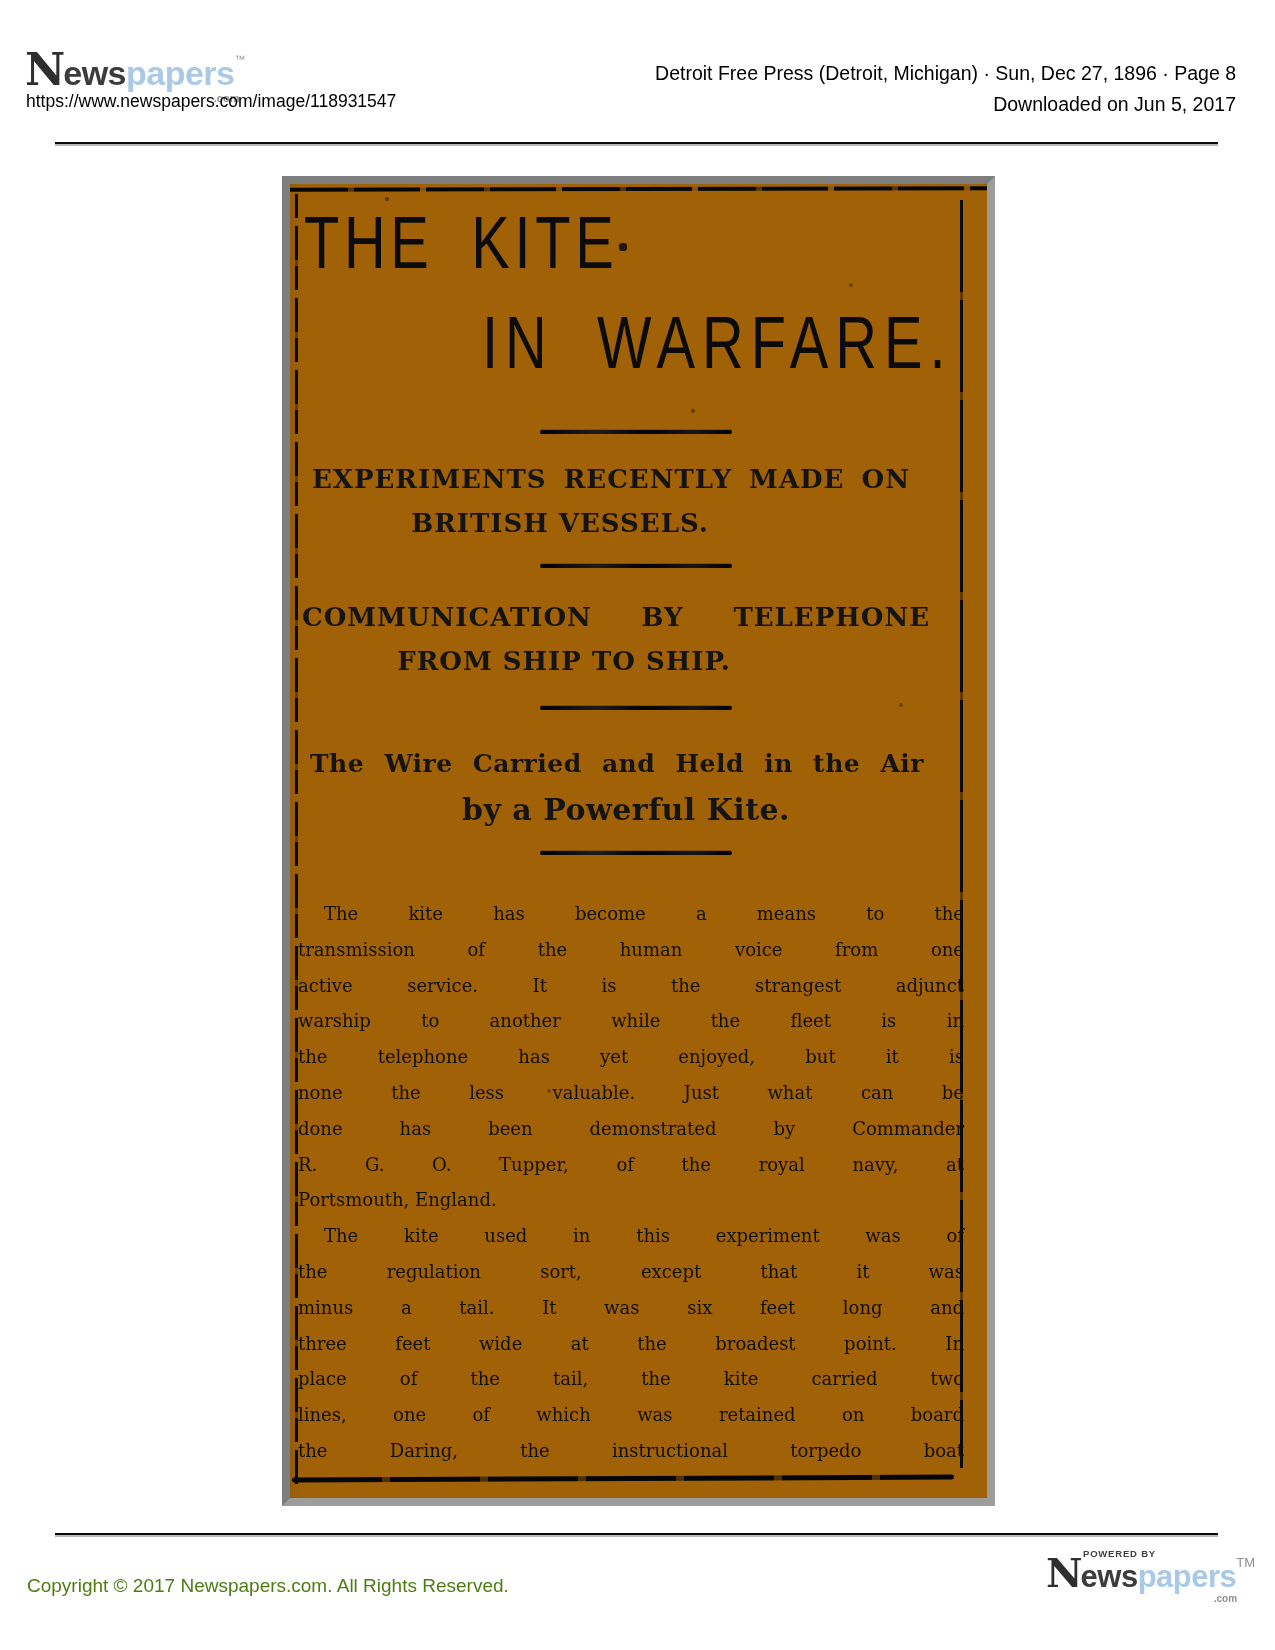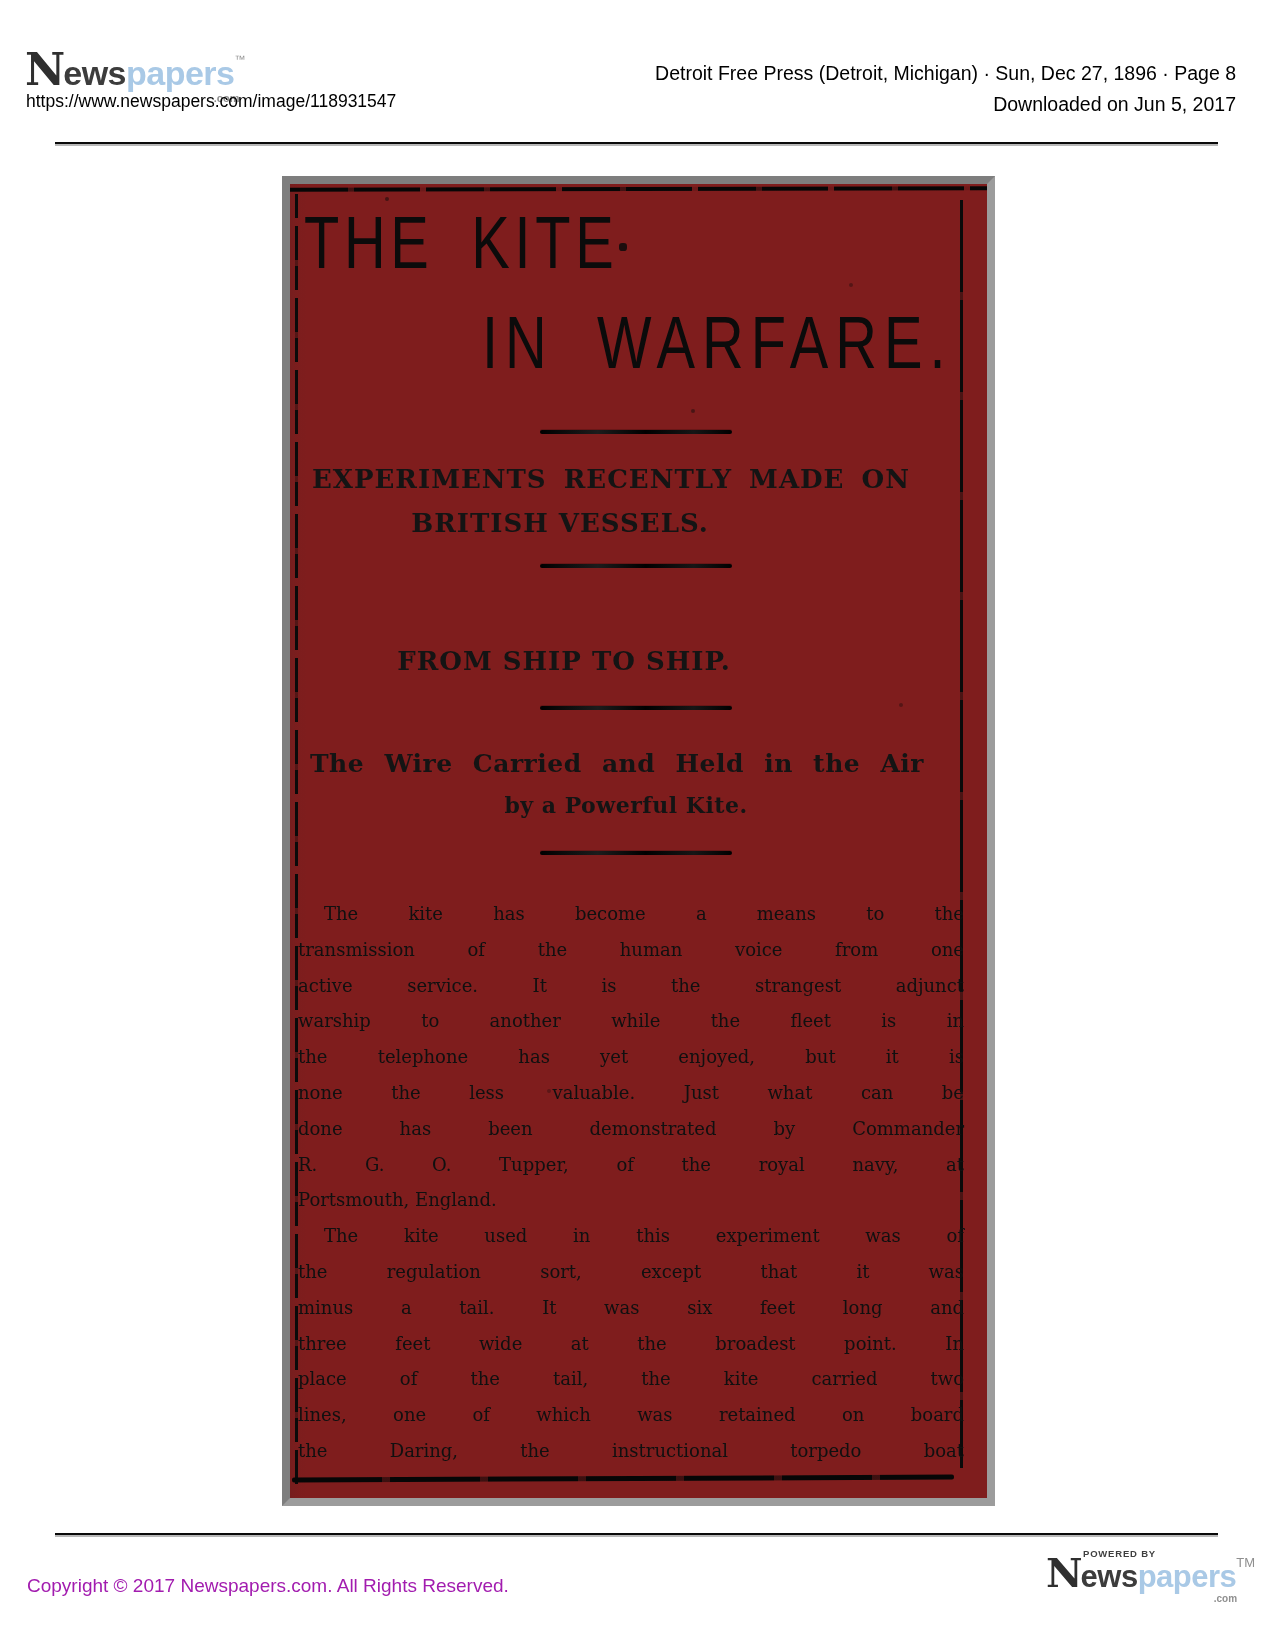--- a/index.html
+++ b/index.html
@@ -22,21 +22,21 @@
   .head-right { position:absolute; right:39px; top:58px; text-align:right; font-size:19.5px; line-height:31px; color:#000; }
 
   .hrule { position:absolute; left:55px; width:1163px; height:2px; background:#0a0a0a; box-shadow:0 2px 0 rgba(0,0,0,0.28); }
   .hrule.top { top:142px; }
   .hrule.bottom { top:1533px; }
 
   
   .clip {
     position:absolute; left:282px; top:176px; width:713px; height:1330px;
     border:8px solid #8f8f8f; border-color:#7e7e7e #9c9c9c #9c9c9c #7e7e7e;
-    background:#7f1d1d;
+    background:#a16207;
   }
   .clip-inner { position:absolute; inset:0; overflow:hidden;
     background:linear-gradient(90deg, rgba(40,40,40,0.10), rgba(40,40,40,0.02) 10px, transparent 18px);
     color:#0e0e0e;
   }
 
   .rule-top { position:absolute; left:0; top:3px; width:100%; height:4px;
     background:repeating-linear-gradient(90deg,#060606 0 58px, rgba(6,6,6,.5) 58px 64px, #060606 64px 130px, rgba(6,6,6,.15) 130px 136px);
     transform:rotate(-0.12deg); }
   .rule-bottom { position:absolute; left:2px; top:1292px; width:662px; height:5px;
@@ -68,30 +68,30 @@
   .d1 { top:246px; } .d2 { top:380px; } .d3 { top:522px; } .d4 { top:667px; }
 
   .sh { position:absolute; font-family:"DejaVu Serif", serif; font-weight:bold; color:#141414; white-space:nowrap; }
   .sh.just { text-align:justify; text-align-last:justify; white-space:normal; }
   .sh.cent { text-align:center; }
   .sh1a { left:22px;  top:280px; width:598px; font-size:26px; letter-spacing:1px; }
   .sh1b { left:0;     top:324px; width:540px; font-size:26px; letter-spacing:1px; }
   .sh2a { left:12px;  top:418px; width:628px; font-size:26px; letter-spacing:1px; }
   .sh2b { left:0;     top:462px; width:548px; font-size:26px; letter-spacing:1px; }
   .sh3a { left:20px;  top:565px; width:614px; font-size:25px; letter-spacing:0.5px; }
-  .sh3b { left:0;     top:608px; width:672px; font-size:22px; letter-spacing:0.5px; }
+  .sh3b { left:0;     top:608px; width:672px; font-size:30px; letter-spacing:0.5px; }
 
   .body-col { position:absolute; left:8px; top:712px; width:666px;
     font-family:"DejaVu Serif", serif; font-size:18px; line-height:35.8px; color:#101010; }
   .bl { text-align:justify; text-align-last:justify; }
   .bl.left { text-align-last:left; }
   .bl.indent { text-indent:26px; }
 
   
-  .copyright { position:absolute; left:27px; top:1575px; font-size:19px; color:#a21caf; }
+  .copyright { position:absolute; left:27px; top:1575px; font-size:19px; color:#4d7c0f; }
 
   .brand-footer { position:absolute; left:1046px; top:1549px; white-space:nowrap; }
   .brand-footer .powered { position:absolute; left:37px; top:-1px; font-size:9.5px; font-weight:bold;
     letter-spacing:0.8px; color:#3f3f3f; }
   .brand-footer .n  { font-family:"DejaVu Serif", serif; font-weight:bold; font-size:40px; color:#2f2f2f; letter-spacing:-2px; }
   .brand-footer .ews{ font-size:31px; font-weight:bold; color:#3c3c3c; letter-spacing:-0.5px; }
   .brand-footer .pap{ font-size:31px; font-weight:bold; color:#a9c9e6; letter-spacing:-0.5px; }
   .brand-footer .tm { font-size:13px; color:#8f8f8f; vertical-align:20px; letter-spacing:0; }
   .brand-footer .tld{ position:absolute; right:18px; bottom:-8px; font-size:10px; color:#8f8f8f; font-weight:bold; }
 </style>
@@ -126,20 +126,21 @@
       <div class="hl hl1">THE KITE</div>
       <div class="hl hl2">IN WARFARE.</div>
 
       <div class="divider d1"></div>
 
       <div class="sh just sh1a">EXPERIMENTS RECENTLY MADE ON</div>
       <div class="sh cent sh1b">BRITISH VESSELS.</div>
 
       <div class="divider d2"></div>
 
+      <div class="sh just sh2a">COMMUNICATION BY TELEPHONE</div>
       <div class="sh cent sh2b">FROM SHIP TO SHIP.</div>
 
       <div class="divider d3"></div>
 
       <div class="sh just sh3a">The Wire Carried and Held in the Air</div>
       <div class="sh cent sh3b">by a Powerful Kite.</div>
 
       <div class="divider d4"></div>
 
       <div class="body-col">

